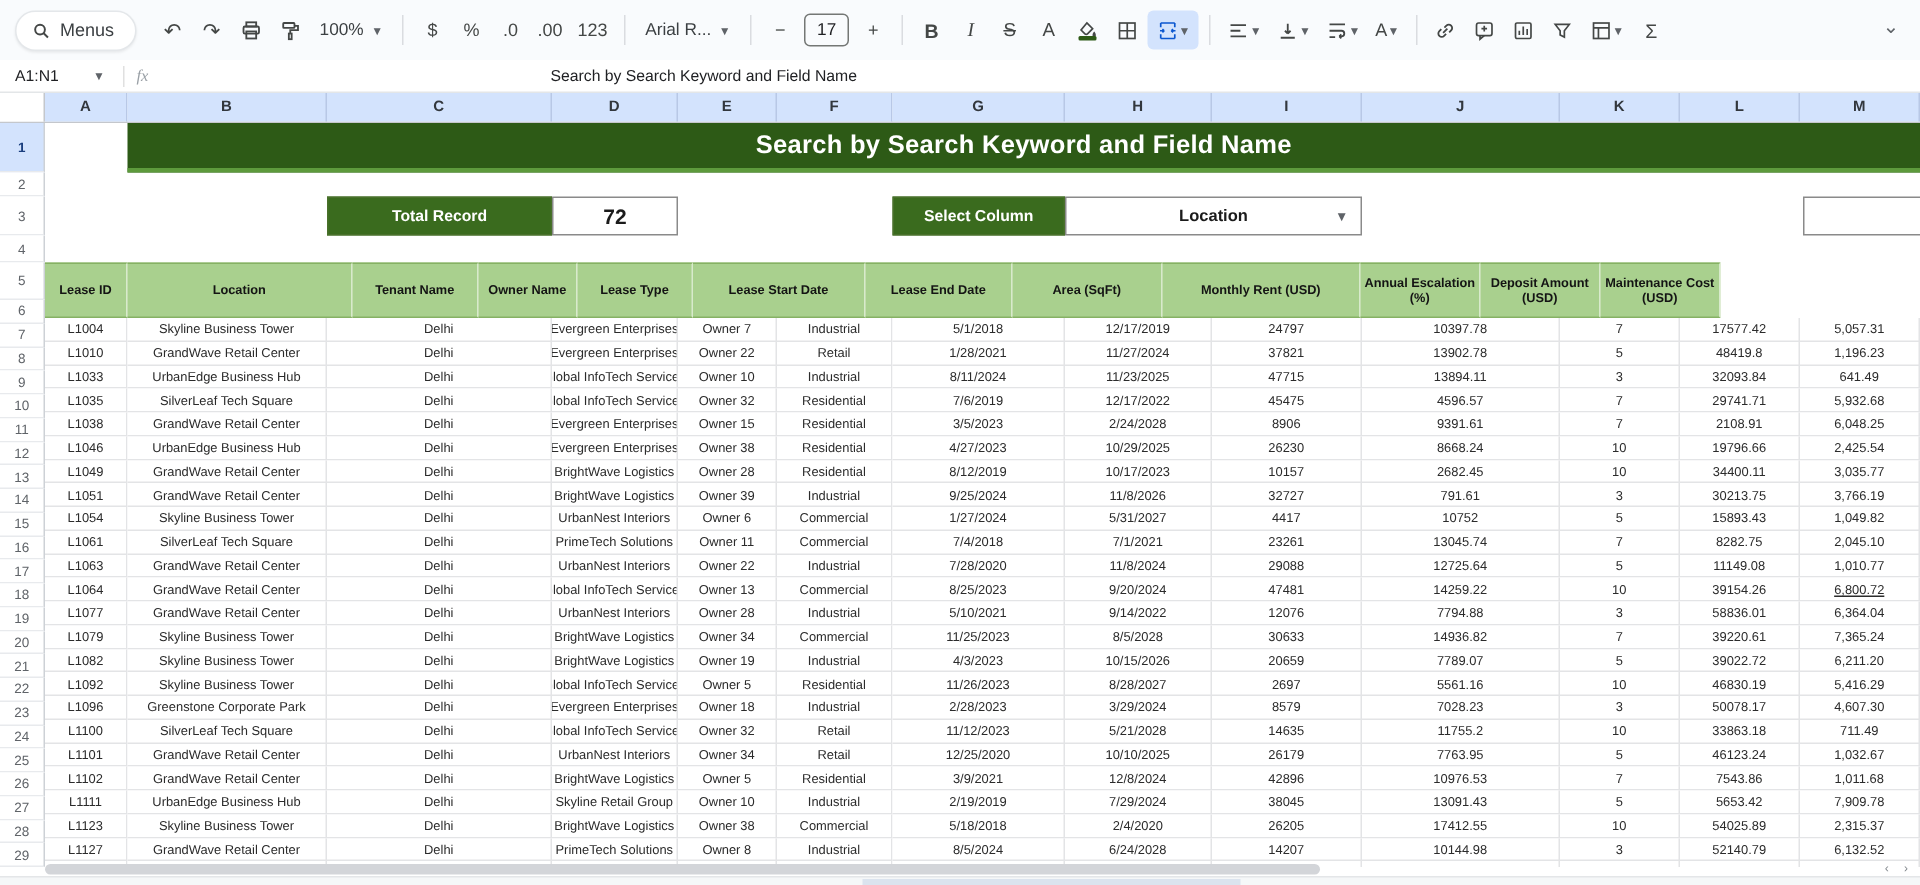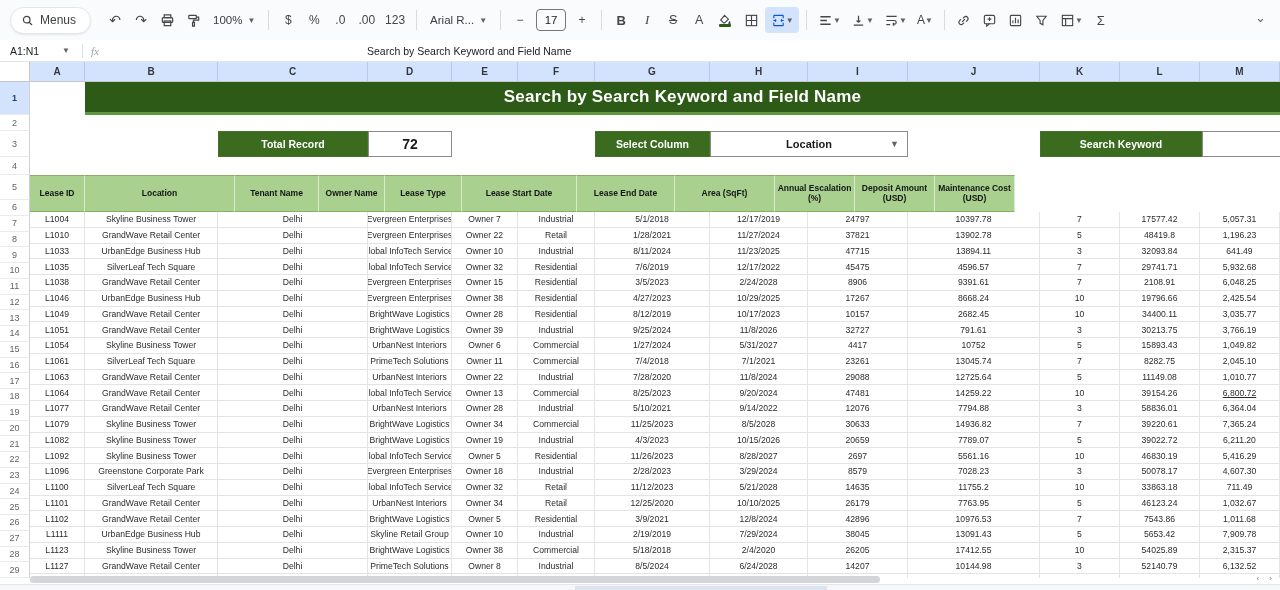--- a/index.html
+++ b/index.html
@@ -321,35 +321,33 @@
         </div>
 
       <div class="ctl-label" style="left:565px; width:115px;">
           <span>Select Column</span>
         </div>
       <div class="ctl-box" style="left:680px; width:198px; font-size:11px;">
         <span>Location</span>
         <span class="ctl-caret">▼</span>
       </div>
 
-      <div class="ctl-label" style="left:1010px; width:162px;">
-          <span>Search Keyword</span>
-        </div>
       <div class="ctl-box" style="left:1172px; width:108px; font-size:11px; justify-content:flex-end; padding-right:4px;"></div>
 
       <div class="tablewrap">
         <div class="thead" id="thead">
             <div class="th" style="width: 55px;">Lease ID</div>
             <div class="th" style="width: 150px;">Location</div>
             <div class="th" style="width: 84px;">Tenant Name</div>
             <div class="th" style="width: 66px;">Owner Name</div>
             <div class="th" style="width: 77px;">Lease Type</div>
             <div class="th" style="width: 115px;">Lease Start Date</div>
             <div class="th" style="width: 98px;">Lease End Date</div>
             <div class="th" style="width: 100px;">Area (SqFt)</div>
+            <div class="th" style="width: 132px;">Monthly Rent (USD)</div>
             <div class="th" style="width: 80px;">Annual Escalation (%)</div>
             <div class="th" style="width: 80px;">Deposit Amount (USD)</div>
             <div class="th" style="width: 80px;">Maintenance Cost (USD)</div>
           </div>
         <div id="tbody">
             <div class="tr">
               <div class="td" style="width: 55px;">L1004</div>
               <div class="td" style="width: 133px;">Skyline Business Tower</div>
               <div class="td" style="width: 150px;">Delhi</div>
               <div class="td" style="width: 84px;">Evergreen Enterprises</div>
@@ -425,21 +423,21 @@
             </div>
             <div class="tr">
               <div class="td" style="width: 55px;">L1046</div>
               <div class="td" style="width: 133px;">UrbanEdge Business Hub</div>
               <div class="td" style="width: 150px;">Delhi</div>
               <div class="td" style="width: 84px;">Evergreen Enterprises</div>
               <div class="td" style="width: 66px;">Owner 38</div>
               <div class="td" style="width: 77px;">Residential</div>
               <div class="td" style="width: 115px;">4/27/2023</div>
               <div class="td" style="width: 98px;">10/29/2025</div>
-              <div class="td" style="width: 100px;">17267</div>
+              <div class="td" style="width: 100px;">26230</div>
               <div class="td" style="width: 132px;">8668.24</div>
               <div class="td" style="width: 80px;">10</div>
               <div class="td" style="width: 80px;">19796.66</div>
               <div class="td" style="width: 80px;">2,425.54</div>
             </div>
             <div class="tr">
               <div class="td" style="width: 55px;">L1049</div>
               <div class="td" style="width: 133px;">GrandWave Retail Center</div>
               <div class="td" style="width: 150px;">Delhi</div>
               <div class="td" style="width: 84px;">BrightWave Logistics</div>

